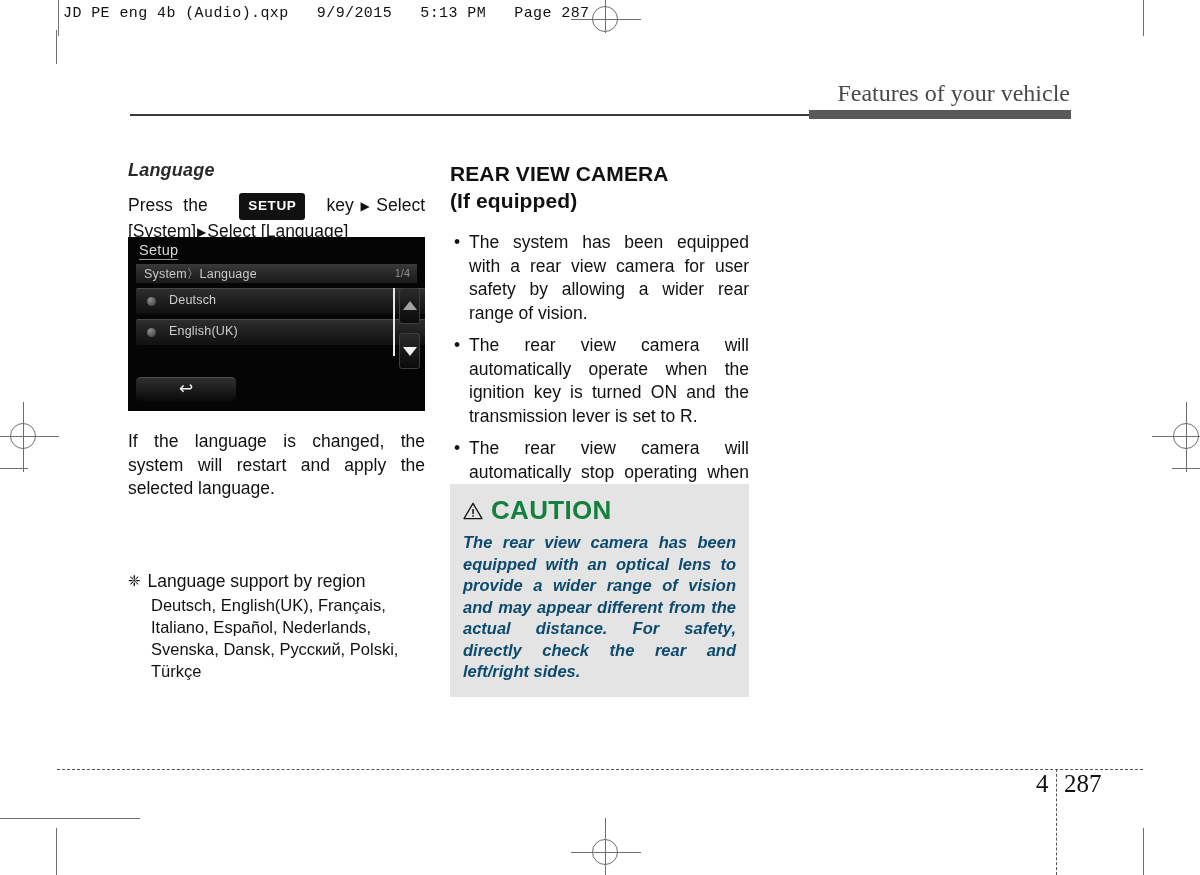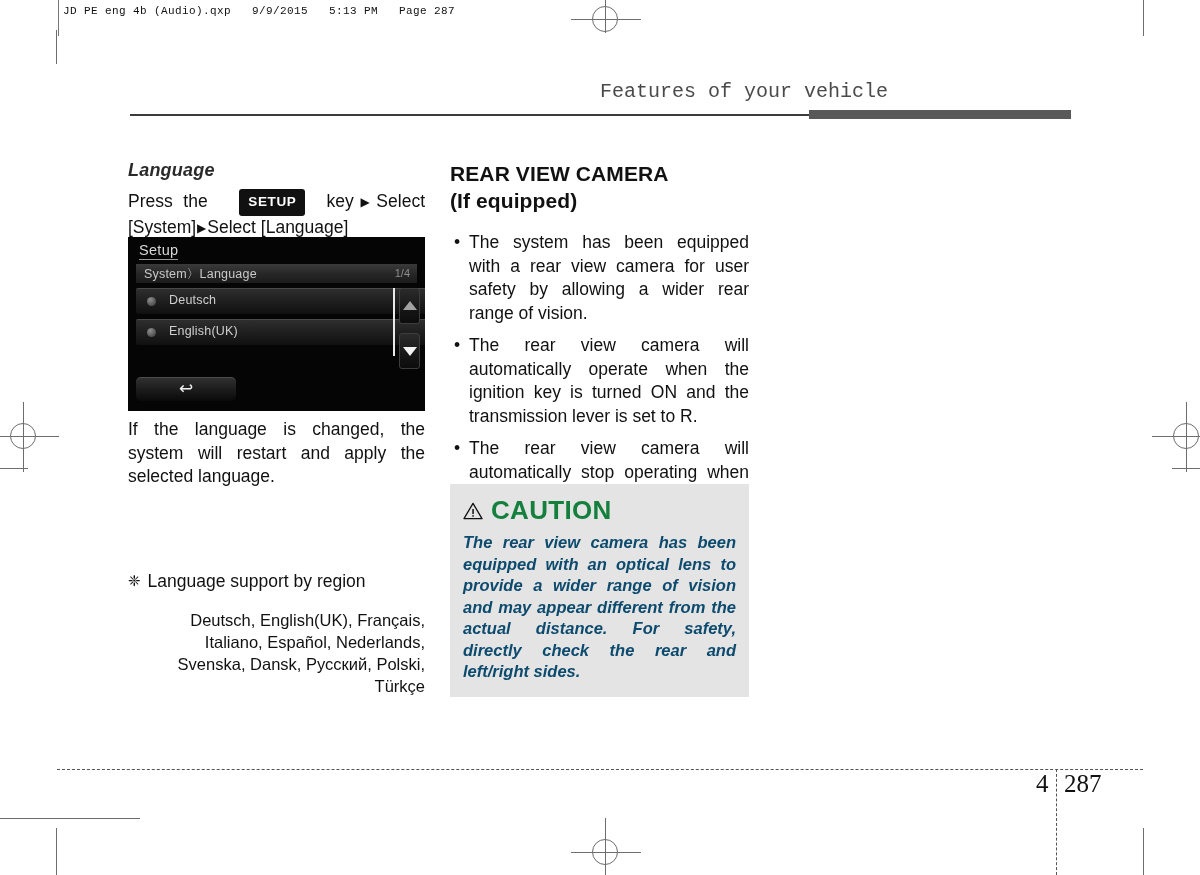--- a/index.html
+++ b/index.html
@@ -15,21 +15,21 @@
     color: #000000;
     overflow: hidden;
   }
 
   
   .qxp-header {
     position: absolute;
     left: 63px;
     top: 5px;
     font-family: "Liberation Mono", monospace;
-    font-size: 11px;
+    font-size: 15px;
     letter-spacing: 0.4px;
     color: #111;
     white-space: pre;
   }
   .vrule-left {
     position: absolute;
     left: 58px;
     top: 0;
     width: 1px;
     height: 36px;
@@ -84,22 +84,23 @@
     width: 0;
     border-left: 1.5px dashed #555;
   }
 
   
   .running-head {
     position: absolute;
     left: 600px;
     top: 80px;
     width: 470px;
-    font-family: Liberation Mono, monospace;
-    font-size: 20px;
+    text-align: right;
+    font-family: Liberation Serif, serif;
+    font-size: 24px;
     color: #4a4a4a;
   }
   .head-rule {
     position: absolute;
     left: 809px;
     top: 110px;
     width: 262px;
     height: 9px;
     background: #595959;
   }
@@ -132,21 +133,21 @@
     font-style: italic;
     color: #2a2a2a;
     margin: 0 0 8px 0;
     letter-spacing: 0.2px;
   }
 
   .para {
     font-size: 17.5px;
     line-height: 23.5px;
     text-align: justify;
-    margin: 0 0 9px 0;
+    margin: 12px 0 9px 0;
     color: #111;
   }
   .para.last { margin-bottom: 0; }
 
   .key-badge {
     display: inline-block;
     background: #111111;
     color: #ffffff;
     font-size: 13.5px;
     font-weight: bold;
@@ -302,22 +303,21 @@
   }
   .note-sym {
     font-size: 15px;
     line-height: 24px;
   }
   .note-body {
     font-size: 16.5px;
     line-height: 22px;
     color: #111;
     padding-left: 23px;
-    margin-top: 16px;
-    text-align: right;
+    margin-top: 1px;
   }
 
   
   .main-head {
     font-size: 21px;
     font-weight: bold;
     line-height: 27px;
     color: #111;
     margin: 0 0 17px 0;
     letter-spacing: 0.1px;

